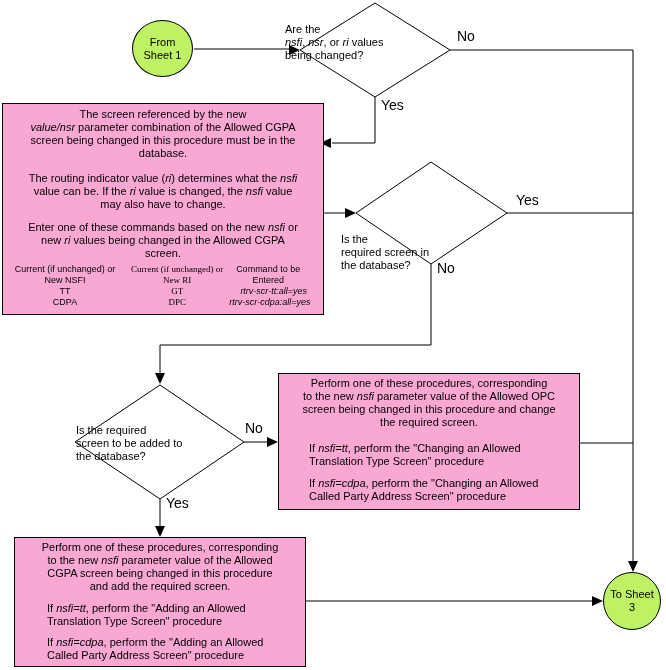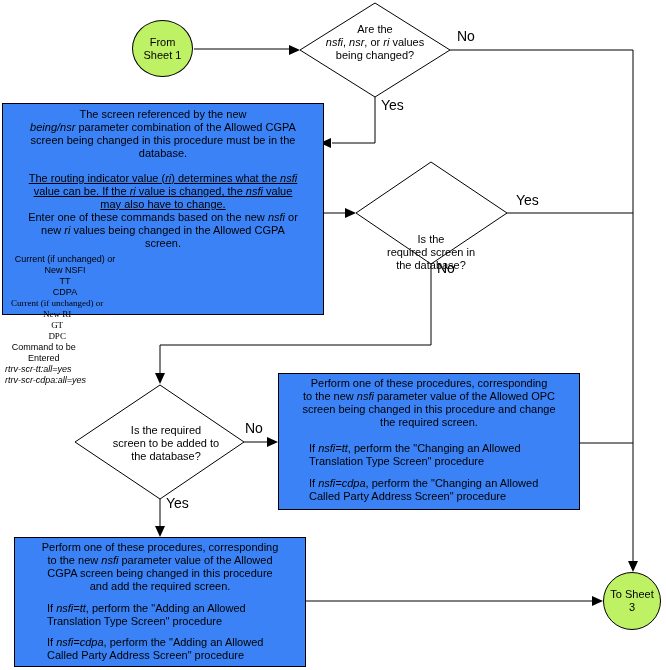--- a/index.html
+++ b/index.html
@@ -11,54 +11,54 @@
   .canvas svg{position:absolute;left:0;top:0;}
   .terminal{
     position:absolute;border:1px solid #000;border-radius:50%;
     display:flex;align-items:center;justify-content:center;text-align:center;
     font-size:11px;line-height:13px;background:#bef264;box-sizing:border-box;
   }
   #start{left:132px;top:20px;width:61px;height:57px;}
   #end{left:603px;top:572px;width:58px;height:58px;}
   .terminal span{display:block;width:46px;}
   .dtext{
-    position:absolute;text-align:center;font-size:11px;line-height:13px;white-space:nowrap;
+    position:absolute;text-align:left;font-size:11px;line-height:13px;white-space:nowrap;
   }
   #d1text{left:285px;top:23px;width:180px;}
   #d2text{left:341px;top:188px;width:180px;margin-top:45px;}
   #d3text{left:76px;top:424px;width:180px;}
   .elabel{position:absolute;font-size:14px;line-height:12px;}
   #no1{left:457px;top:30px;}
   #yes1{left:381px;top:99px;}
   #yes2{left:516px;top:194px;}
   #no2{left:437px;top:262px;}
   #no3{left:245px;top:422px;}
   #yes3{left:166px;top:497px;}
   .box{
-    position:absolute;border:1px solid #000;background:#3b82f6;
+    position:absolute;border:1px solid #000;background:#f9a8d4;
     font-size:11px;line-height:13px;box-sizing:content-box;
   }
   .box p{margin:0;white-space:nowrap;}
   .box p.ctr{text-align:center;}
   #rect1{left:2px;top:103px;width:316px;height:206px;padding:4px 2px 0;}
   #rect1 .p1{margin-bottom:12px;}
-  #rect1 .p2{margin-bottom:0;text-decoration:underline;}
+  #rect1 .p2{margin-bottom:10px;}
   #rect1 .p3{margin-bottom:4px;}
   #rect2{left:278px;top:373px;width:300px;height:132px;padding:3px 0 0;}
   #rect2 .p1{margin-bottom:13px;}
   #rect2 .p2,#rect2 .p3{text-align:left;margin-left:30px;margin-bottom:9px;}
   #rect3{left:14px;top:537px;width:290px;height:125px;padding:3px 0 0;}
   #rect3 .p1{margin-bottom:9px;}
   #rect3 .p2,#rect3 .p3{text-align:left;margin-left:32px;margin-bottom:8px;}
-  .cmdtable{display:flex;font-size:9px;line-height:11px;text-align:center;flex-direction:column;}
+  .cmdtable{display:flex;font-size:9px;line-height:11px;text-align:center;}
   .cmdcol{box-sizing:border-box;}
   .c1{width:38%;}
   .c2{width:33%;font-family:Liberation Serif, serif;}
   .c3{width:29%;padding-right:14px;}
-  .c3 .td{font-style:italic;text-align:left;white-space:nowrap;}
+  .c3 .td{font-style:italic;text-align:right;white-space:nowrap;}
 </style>
 </head>
 <body>
 
 <div class="canvas">
 
   <svg width="666" height="670" viewBox="0 0 666 670">
     <g fill="none" stroke="#000" stroke-width="1">
       <path d="M194,49 H291"></path>
       <path d="M450,50 H633 V563"></path>
@@ -88,21 +88,21 @@
 
   <div class="terminal" id="start">
     <span>From Sheet 1</span>
   </div>
 
   <div class="dtext" id="d1text"><span>Are the</span><br><i>nsfi</i><span>, </span><i>nsr</i><span>, or </span><i>ri</i><span> values</span><br><span>being changed?</span></div>
   <div class="elabel" id="no1">No</div>
   <div class="elabel" id="yes1">Yes</div>
 
   <div class="box" id="rect1">
-    <p class="ctr p1"><span>The screen referenced by the new</span><br><i>being/nsr</i><span> parameter combination of the Allowed CGPA</span><br><span>screen being changed in this procedure must be in the</span><br><span>database.</span></p>
+    <p class="ctr p1"><span>The screen referenced by the new</span><br><i>value/nsr</i><span> parameter combination of the Allowed CGPA</span><br><span>screen being changed in this procedure must be in the</span><br><span>database.</span></p>
     <p class="ctr p2"><span>The routing indicator value (</span><i>ri</i><span>) determines what the </span><i>nsfi</i><br><span>value can be. If the </span><i>ri</i><span> value is changed, the </span><i>nsfi</i><span> value</span><br><span>may also have to change.</span></p>
     <p class="ctr p3"><span>Enter one of these commands based on the new </span><i>nsfi</i><span> or</span><br><span>new </span><i>ri</i><span> values being changed in the Allowed CGPA</span><br><span>screen.</span></p>
     <div class="cmdtable">
       <div class="cmdcol c1">
         <div class="th">Current (if unchanged) or New NSFI</div>
         <div class="td">TT</div>
         <div class="td">CDPA</div>
       </div>
       <div class="cmdcol c2">
         <div class="th">Current (if unchanged) or New RI</div>

